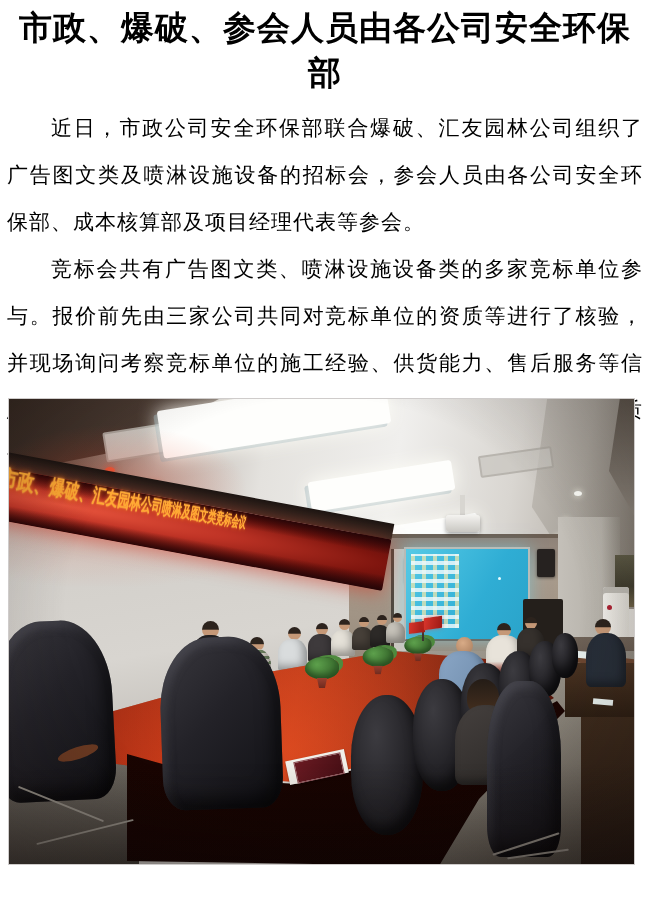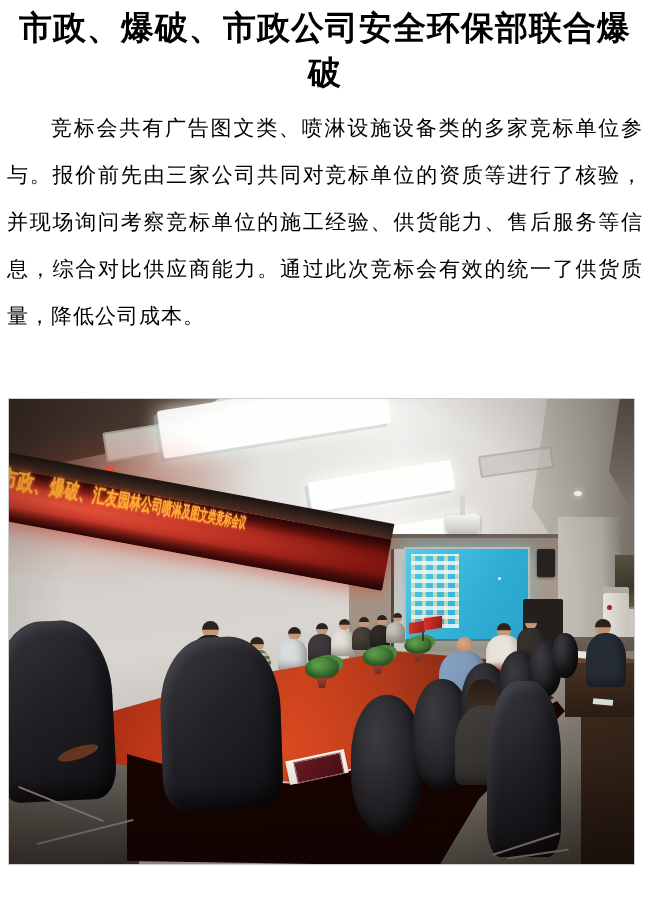--- a/index.html
+++ b/index.html
@@ -128,21 +128,22 @@
   .wood-arm{background:#6b3a22;border-radius:50%;}
   .vignette{left:0;top:0;width:627px;height:467px;pointer-events:none;
     background:radial-gradient(ellipse at 50% 45%,transparent 58%,rgba(18,10,8,.28) 100%),
                linear-gradient(0deg,rgba(10,5,5,.3),transparent 22%);}
 </style>
 </head>
 <body>
 
 <div class="page">
 
-  <h1 class="title">市政、爆破、市政公司安全环保部联合爆破</h1>
+  <h1 class="title">市政、爆破、参会人员由各公司安全环保部</h1>
+  <p class="para">近日，市政公司安全环保部联合爆破、汇友园林公司组织了广告图文类及喷淋设施设备的招标会，参会人员由各公司安全环保部、成本核算部及项目经理代表等参会。</p>
   <p class="para">竞标会共有广告图文类、喷淋设施设备类的多家竞标单位参与。报价前先由三家公司共同对竞标单位的资质等进行了核验，并现场询问考察竞标单位的施工经验、供货能力、售后服务等信息，综合对比供应商能力。通过此次竞标会有效的统一了供货质量，降低公司成本。</p>
 
   <div class="photo">
 
     <div class="ceiling"></div>
     <div class="ceiling-beam"></div>
     <div class="ceiling-soffit"></div>
     <div class="corner-dark"></div>
     <div class="vent" style="left:95px;top:26px;width:95px;height:26px;transform:rotate(-9deg);"></div>
     <div class="vent" style="left:470px;top:52px;width:70px;height:18px;transform:rotate(-8deg);opacity:.7;"></div>

